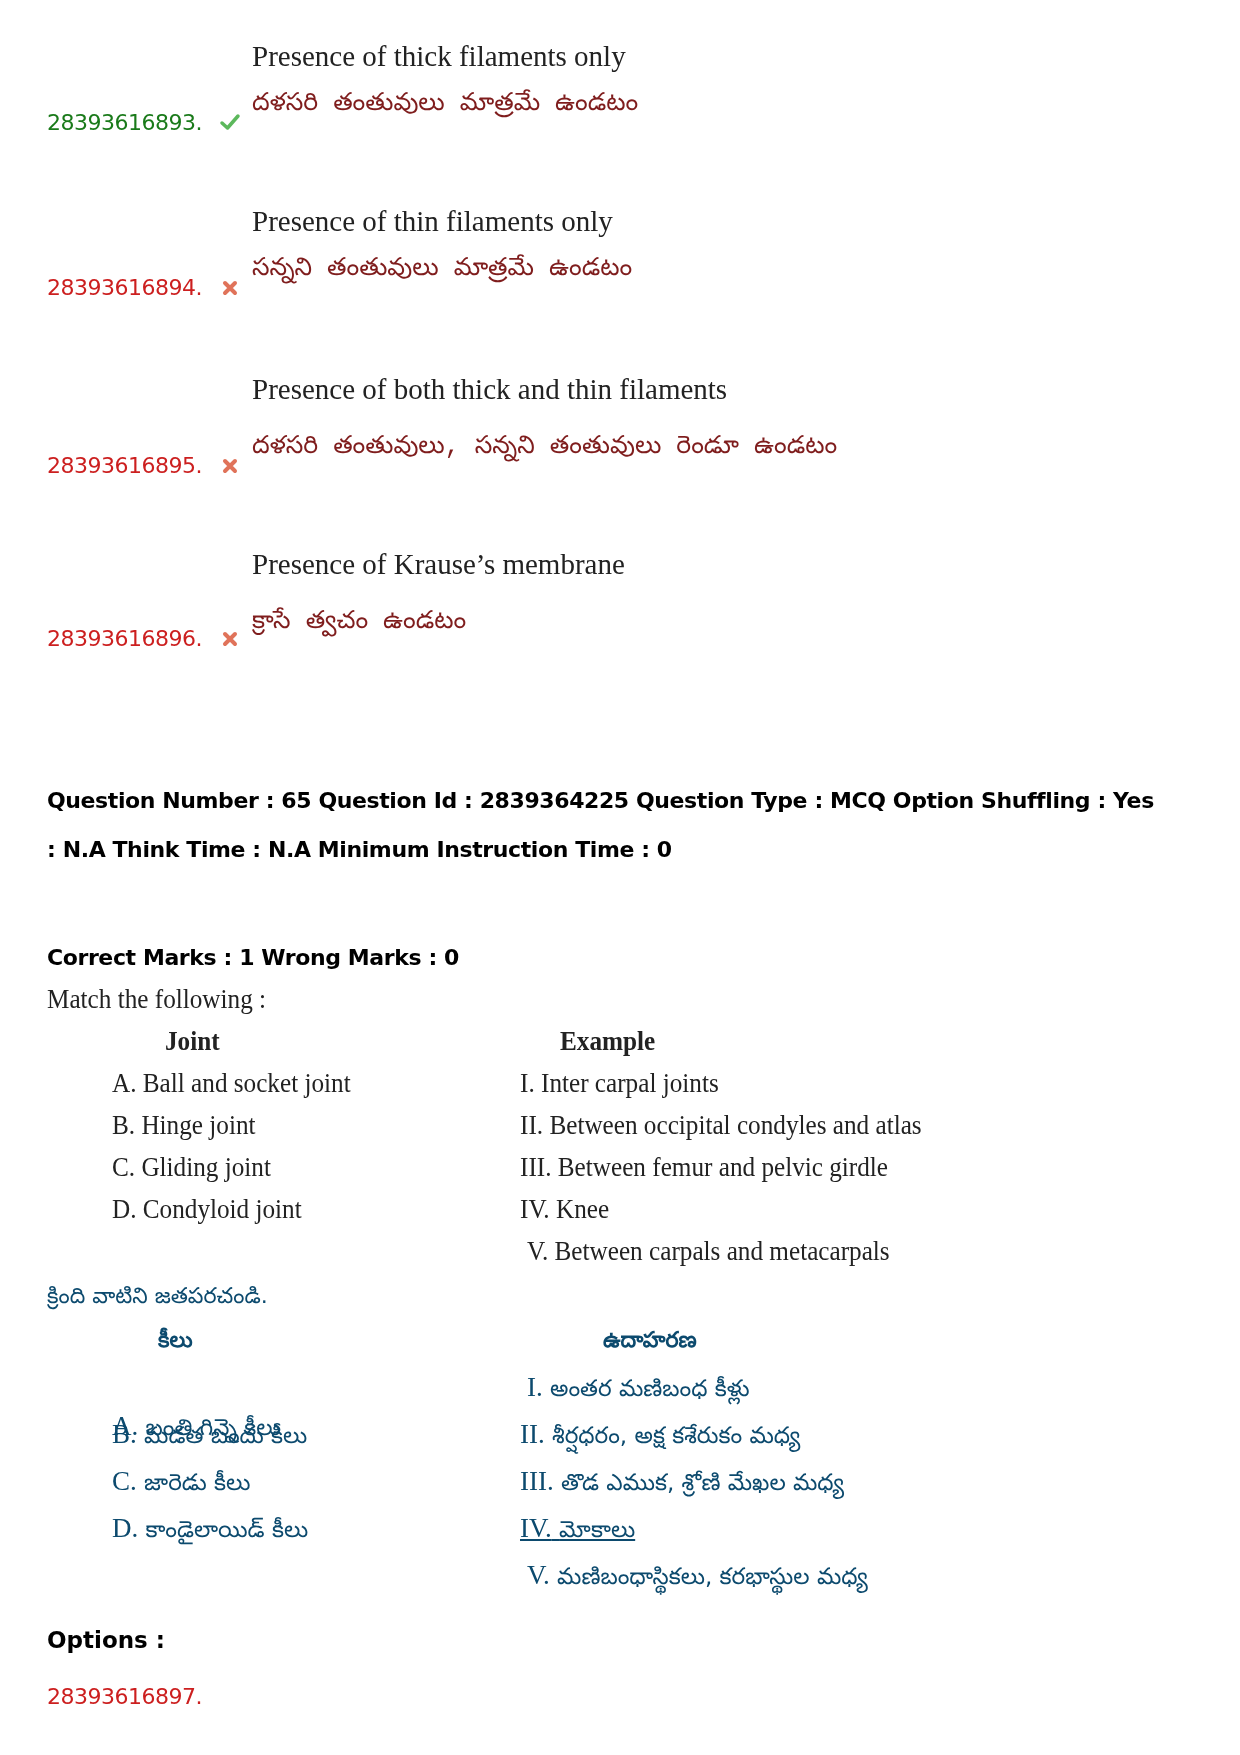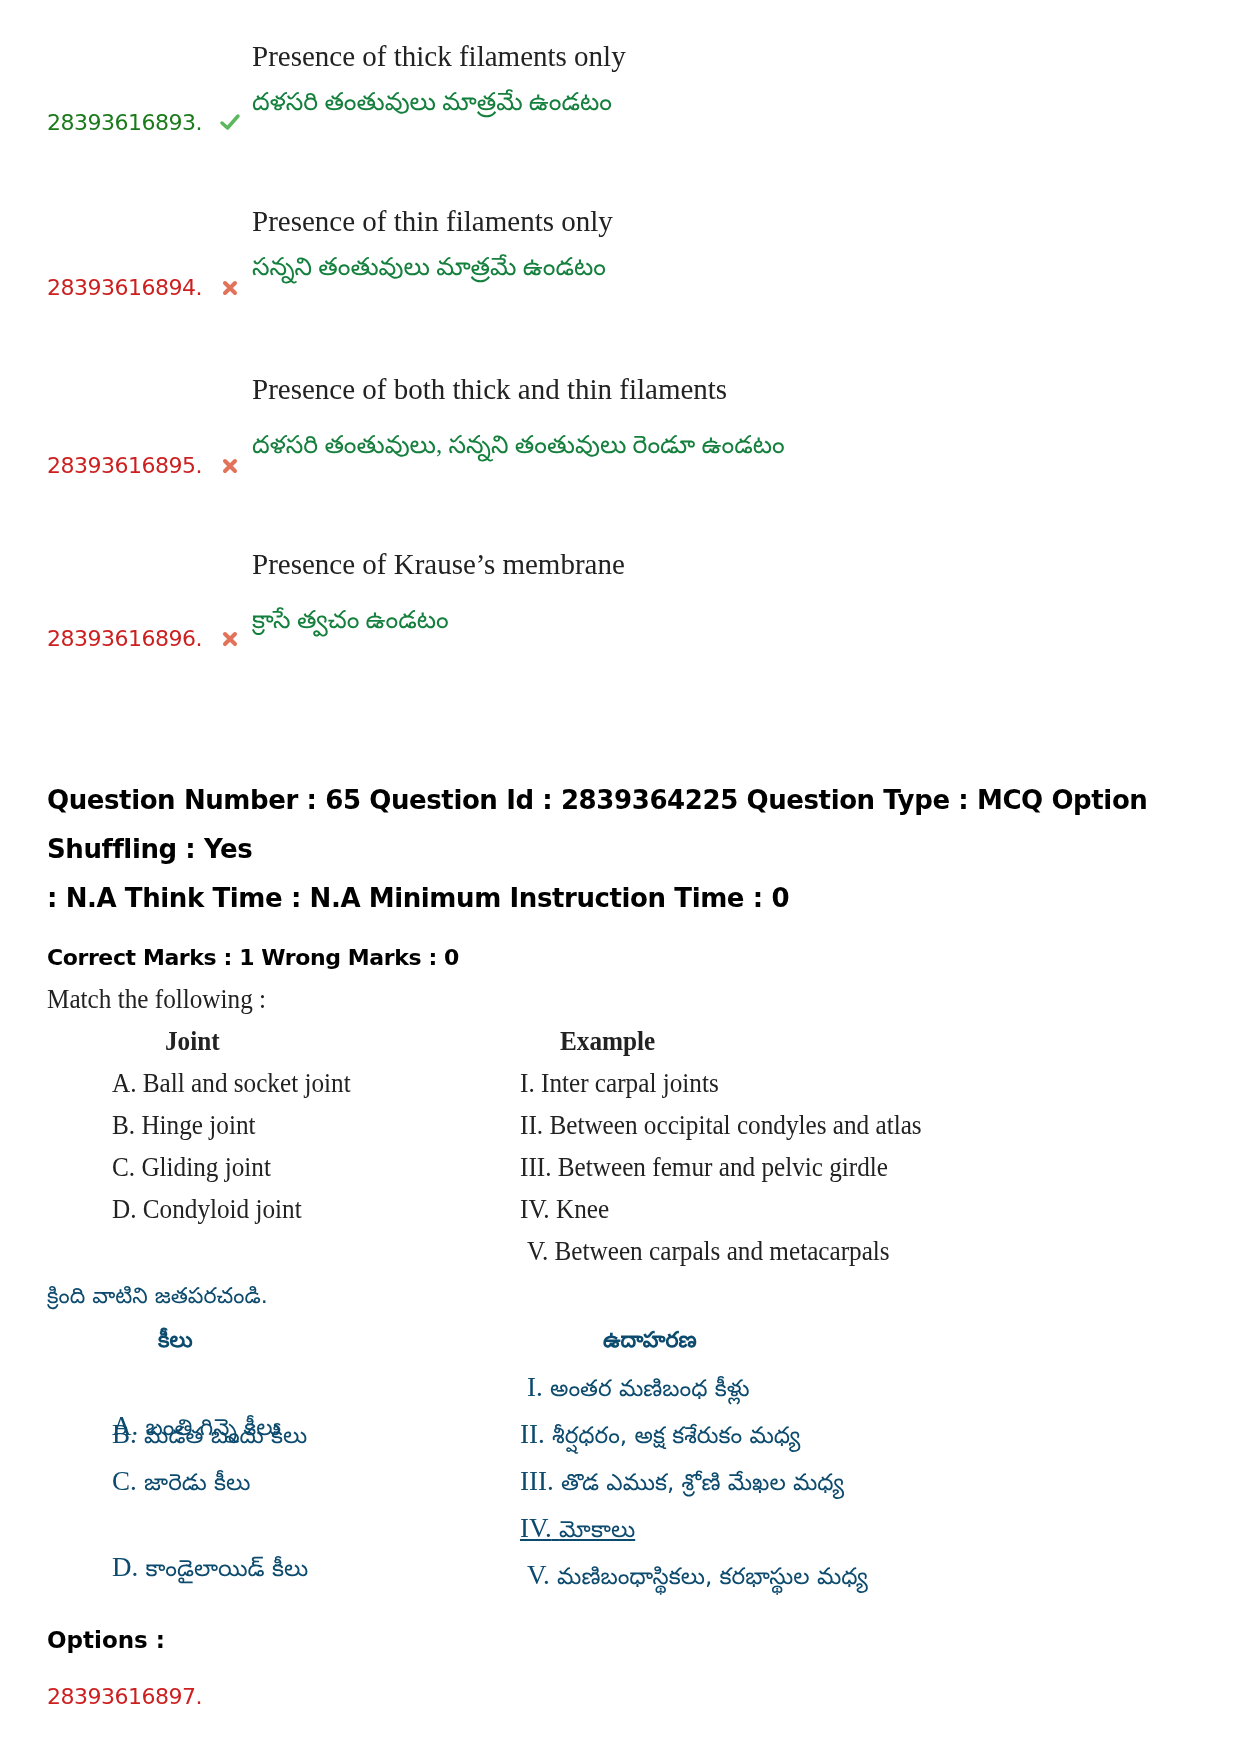--- a/index.html
+++ b/index.html
@@ -4,23 +4,23 @@
   <style>
     html, body { margin: 0; padding: 0; background: #ffffff; }
     body { width: 1240px; height: 1755px; position: relative; overflow: hidden; color: #111; }
 
     .option-row { position: absolute; left: 47px; }
     .opt-id { position: absolute; left: 0; font-family: "DejaVu Sans", sans-serif; font-size: 22px; letter-spacing: -0.5px; white-space: nowrap; }
     .opt-id.correct { color: #1a7a1a; }
     .opt-id.wrong { color: #cc1f1f; }
     .opt-icon { position: absolute; left: 172px; width: 22px; height: 22px; }
     .opt-en { position: absolute; left: 205px; font-family: "Liberation Serif", serif; font-size: 29px; color: #222; white-space: nowrap; }
-    .opt-te { position: absolute; left: 205px; font-family: Liberation Serif, serif; font-size: 25px; color: #15803d; white-space: nowrap; }
+    .opt-te { position: absolute; left: 205px; font-family: Liberation Mono, monospace; font-size: 25px; color: #7f1d1d; white-space: nowrap; }
 
-    .meta { position: absolute; left: 47px; width: 1170px; font-family: "DejaVu Sans", sans-serif; font-weight: bold; font-size: 26px; line-height: 49px; letter-spacing: -0.4px; color: #000; }
+    .meta { position: absolute; left: 47px; width: 1170px; font-family: "DejaVu Sans", sans-serif; font-weight: bold; font-size: 22px; line-height: 49px; letter-spacing: -0.4px; color: #000; }
     .marks { position: absolute; left: 47px; top: 945px; font-family: "DejaVu Sans", sans-serif; font-weight: bold; font-size: 22px; letter-spacing: -0.4px; color: #000; }
 
     .qtext { position: absolute; font-family: "Liberation Serif", serif; font-size: 28px; color: #222; white-space: nowrap; transform: scaleX(0.9); transform-origin: left center; }
     .qhead { font-weight: bold; }
     .tel { position: absolute; font-family: "DejaVu Sans", sans-serif; font-size: 23px; color: #0c4a6e; white-space: nowrap; }
     .tel .lat { font-family: "Liberation Serif", serif; font-size: 27px; }
     .tel.head { font-weight: bold; font-size: 22px; }
 
     .options-label { position: absolute; left: 47px; top: 1627px; font-family: "DejaVu Sans", sans-serif; font-weight: bold; font-size: 23px; color: #000; }
     .opt5 { position: absolute; left: 47px; top: 1684px; font-family: "DejaVu Sans", sans-serif; font-size: 22px; color: #cc1f1f; letter-spacing: -0.5px; }
@@ -92,21 +92,21 @@
 </div>
 
 <div>
   <span class="tel" style="left:47px; top:1283px; font-size:22px;">క్రింది వాటిని జతపరచండి.</span>
   <span class="tel head" style="left:158px; top:1327px;">కీలు</span>
   <span class="tel head" style="left:603px; top:1327px;">ఉదాహరణ</span>
 
   <div class="tel" style="left:112px; top:1372px;margin-top:39px;"><span class="lat">A.</span> <span>బంతి గిన్నె కీలు</span></div>
   <div class="tel" style="left:112px; top:1419px;"><span class="lat">B.</span> <span>మడత బందు కీలు</span></div>
   <div class="tel" style="left:112px; top:1466px;"><span class="lat">C.</span> <span>జారెడు కీలు</span></div>
-  <div class="tel" style="left:112px; top:1513px;margin-top:39px;"><span class="lat">D.</span> <span>కాండైలాయిడ్ కీలు</span></div>
+  <div class="tel" style="left:112px; top:1513px;"><span class="lat">D.</span> <span>కాండైలాయిడ్ కీలు</span></div>
 
   <div class="tel" style="left:527px; top:1372px;"><span class="lat">I.</span> <span>అంతర మణిబంధ కీళ్లు</span></div>
   <div class="tel" style="left:520px; top:1419px;"><span class="lat">II.</span> <span>శీర్షధరం, అక్ష కశేరుకం మధ్య</span></div>
   <div class="tel" style="left:520px; top:1466px;"><span class="lat">III.</span> <span>తొడ ఎముక, శ్రోణి మేఖల మధ్య</span></div>
   <div class="tel" style="left:520px; top:1513px;text-decoration:underline;"><span class="lat">IV.</span> <span>మోకాలు</span></div>
   <div class="tel" style="left:527px; top:1560px;"><span class="lat">V.</span> <span>మణిబంధాస్థికలు, కరభాస్థుల మధ్య</span></div>
 </div>
 
 <div class="options-label">Options :</div>
 <div class="opt5">28393616897.</div>

